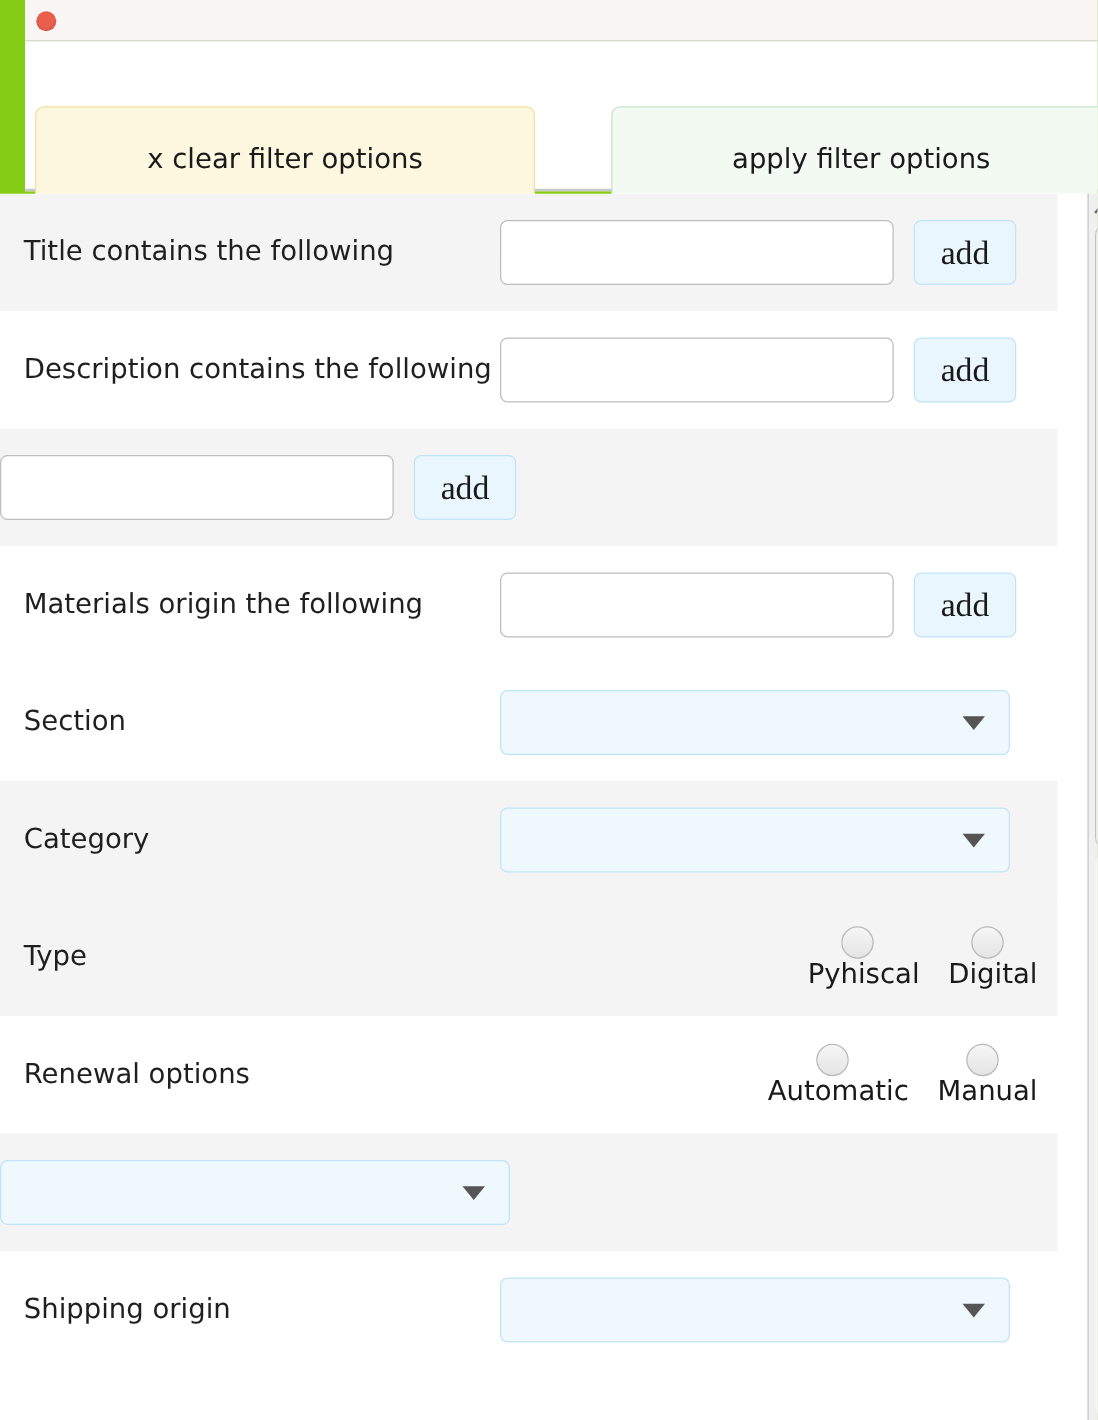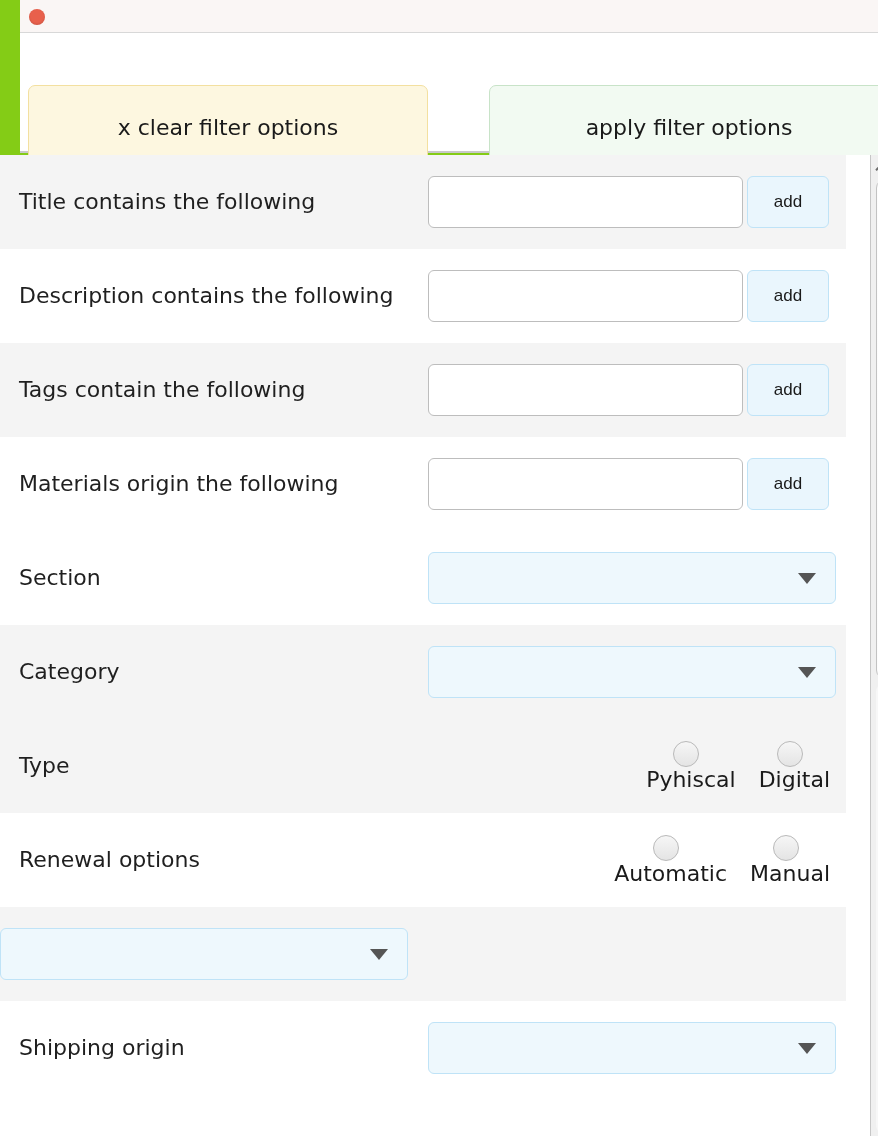--- a/index.html
+++ b/index.html
@@ -93,21 +93,20 @@
   }
 
   .row {
     position: relative;
     width: 846px;
     min-height: 94px;
     box-sizing: border-box;
     display: flex;
     align-items: center;
     background: #ffffff;
-    gap: 28px;
   }
   .row.striped { background: #f4f4f4; }
 
   .row-label {
     font-size: 22px;
     color: #1f1f1f;
     line-height: 1.32;
     padding-left: 19px;
     width: 400px;
     box-sizing: border-box;
@@ -129,34 +128,34 @@
     border: 1px solid #bdbdbd;
     border-radius: 6px;
     box-sizing: border-box;
     font-size: 20px;
     padding: 0 10px;
     color: #1f1f1f;
     outline: none;
     font-family: "DejaVu Sans", "Liberation Sans", sans-serif;
   }
   .add-btn {
-    margin-left: 4px;
+    margin-left: 16px;
     width: 82px;
     height: 52px;
     background: #eaf6fd;
     border: 1px solid #bfe3f7;
     border-radius: 6px;
     box-sizing: border-box;
-    font-size: 17px;
+    font-size: 27px;
     color: #1a1a1a;
     cursor: pointer;
     display: flex;
     align-items: center;
     justify-content: center;
-    font-family: Liberation Sans, sans-serif;
+    font-family: Liberation Serif, serif;
   }
 
   
   .select-box {
     position: relative;
     width: 408px;
     height: 52px;
     background: #eef8fd;
     border: 1px solid #bfe3f7;
     border-radius: 6px;
@@ -292,21 +291,20 @@
           </div>
         </div>
         <div class="row">
           <div class="row-label">Description contains the following</div>
           <div class="row-control">
             <input type="text" class="text-input" placeholder="" style="">
             <div class="add-btn">add</div>
           </div>
         </div>
         <div class="row striped">
-          <div class="row-label">Tags contain the following</div>
           <div class="row-control">
             <input type="text" class="text-input" placeholder="" style="">
             <div class="add-btn">add</div>
           </div>
         </div>
         <div class="row">
           <div class="row-label">Materials origin the following</div>
           <div class="row-control">
             <input type="text" class="text-input" placeholder="" style="">
             <div class="add-btn">add</div>

